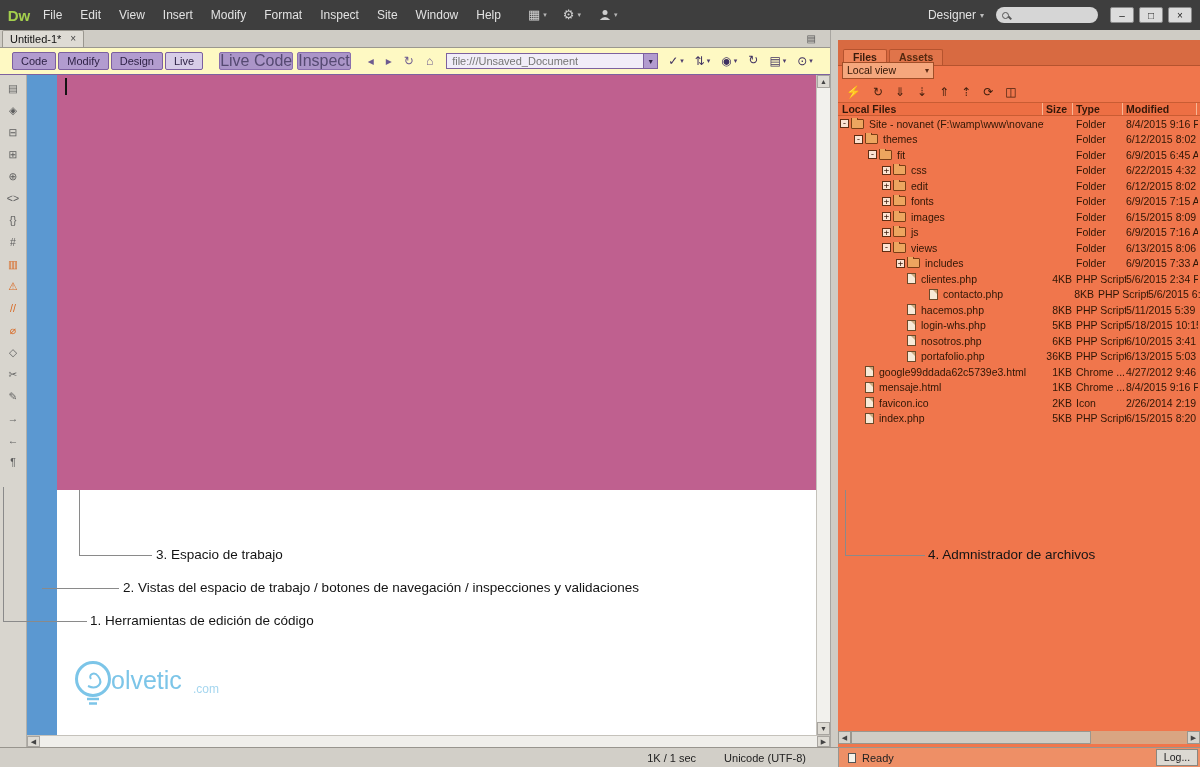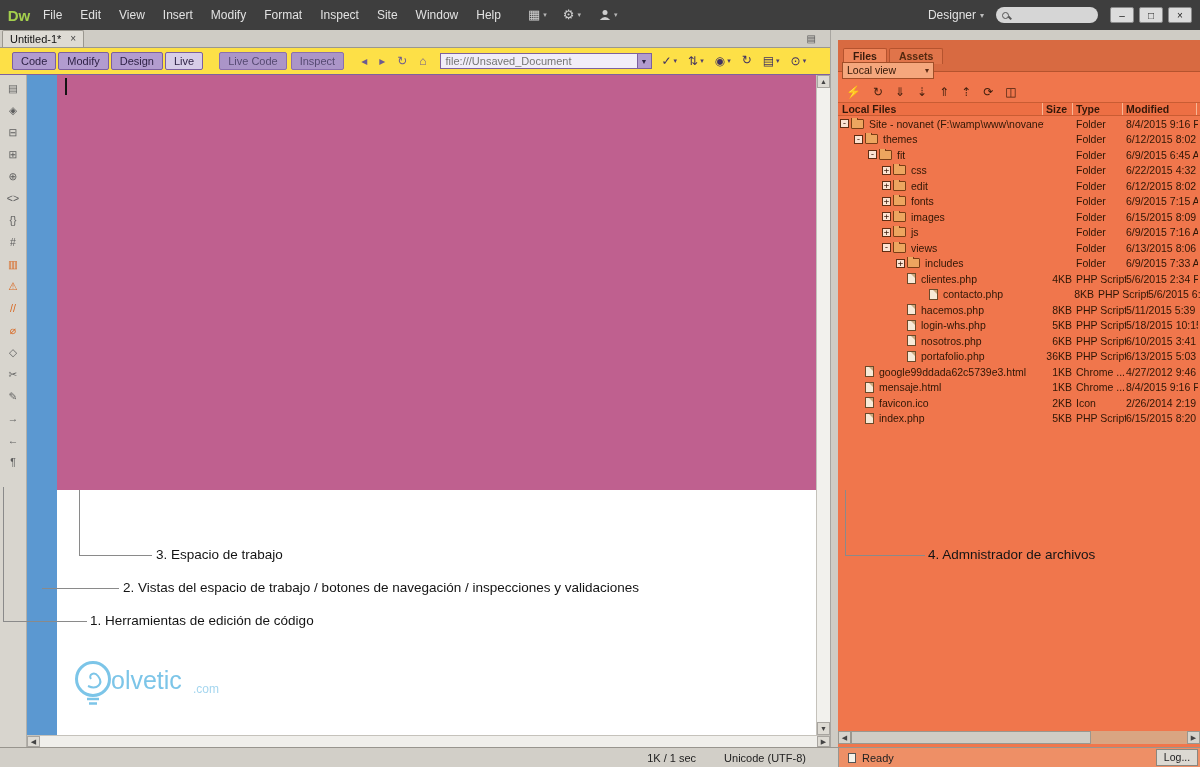--- a/index.html
+++ b/index.html
@@ -31,26 +31,26 @@
   
   .doc-col{position:absolute;left:0;top:30px;width:830px;height:717px;background:#fff;}
   .tabbar{position:absolute;left:0;top:0;width:830px;height:18px;background:#cfccc5;
           border-bottom:1px solid #9a978f;display:flex;align-items:flex-end;}
   .tab{height:17px;background:#dedbd4;border:1px solid #9a978f;border-bottom:none;display:flex;
        align-items:center;padding:0 7px;font-size:11px;gap:9px;margin-left:2px;
        border-radius:2px 2px 0 0;color:#111;}
   .tab-close{font-size:10px;color:#444;line-height:10px;}
   .tabbar-rico{position:absolute;right:14px;top:3px;color:#5a5a5a;font-size:10px;}
 
-  .doc-toolbar{position:absolute;left:0;top:18px;width:830px;height:27px;background:#fde047;
+  .doc-toolbar{position:absolute;left:0;top:18px;width:830px;height:27px;background:#fef9c3;
                border-bottom:1px solid #7d619f;display:flex;align-items:center;padding-left:12px;}
   .vw-btn{height:18px;padding:0 8px;font-size:11px;line-height:16px;color:#2e2246;background:#b29ccf;
           border:1px solid #7b5fa0;border-radius:2px;margin-right:2px;}
   .vw-btn.active{background:#d7cde7;}
-  .sec-btn{height:18px;padding:0 8px;font-size:11px;line-height:16px;color:#564a72;background:#ab95c8;
+  .sec-btn{height:18px;padding:0 0;font-size:16px;line-height:16px;color:#564a72;background:#ab95c8;
            border:1px solid #8a6fae;border-radius:2px;margin-right:4px;}
   .sec-group{display:flex;margin-left:14px;}
   .nav-group{display:flex;margin-left:8px;gap:2px;}
   .nav-ico{color:#6d5b90;font-size:12px;padding:0 5px;line-height:27px;}
   .addr-wrap{display:flex;align-items:center;margin-left:8px;}
   .addr{width:198px;height:16px;background:#f1edf8;border:1px solid #7d619f;font-size:11px;
         color:#757575;padding:0 5px;line-height:14px;overflow:hidden;white-space:nowrap;}
   .addr-drop{width:14px;height:16px;background:#b29ccf;border:1px solid #7b5fa0;border-left:none;
              color:#2e2246;font-size:7px;text-align:center;line-height:15px;}
   .tb2-group{display:flex;margin-left:10px;gap:11px;}
@@ -90,22 +90,22 @@
 
   .logo-wrap{position:absolute;left:12px;top:578px;z-index:2;}
 
   
   .splitter{position:absolute;left:830px;top:30px;width:8px;height:717px;background:#cfccc5;
             border-left:1px solid #a8a5a0;}
 
   
   .panel-col{position:absolute;left:838px;top:30px;width:362px;height:717px;background:#f0764c;}
   .p-topstrip{position:absolute;left:0;top:0;width:362px;height:10px;background:#cfccc5;}
-  .panel-tabs{position:absolute;left:0;top:10px;width:362px;height:32px;background:#d86a41;
-              border-bottom:1px solid #b5532e;display:flex;align-items:center;padding-left:5px;gap:2px;}
+  .panel-tabs{position:absolute;left:0;top:10px;width:362px;height:26px;background:#d86a41;
+              border-bottom:1px solid #b5532e;display:flex;align-items:flex-end;padding-left:5px;gap:2px;}
   .ptab{height:16px;padding:0 9px;font-size:10.5px;font-weight:bold;color:#3a1c0c;background:#ef855a;
         border:1px solid #b5532e;border-bottom:none;border-radius:2px 2px 0 0;line-height:15px;}
   .ptab.inactive{background:#e0744a;color:#54290f;}
   .site-row{position:absolute;left:0;top:28px;width:362px;height:24px;display:flex;
             align-items:center;padding:0 4px;gap:5px;}
   .dd{height:17px;background:#f5a77d;border:1px solid #a04e28;display:flex;align-items:center;
       font-size:10.5px;color:#2f1505;padding:0 4px;gap:5px;}
   .dd::after{content:"▾";font-size:8px;color:#5a2a12;margin-left:auto;}
   .dd.site{width:252px;} .dd.view{width:92px;}
   .mini-folder{width:11px;height:8px;background:#e8a057;border:1px solid #7a3d16;position:relative;flex:none;}

